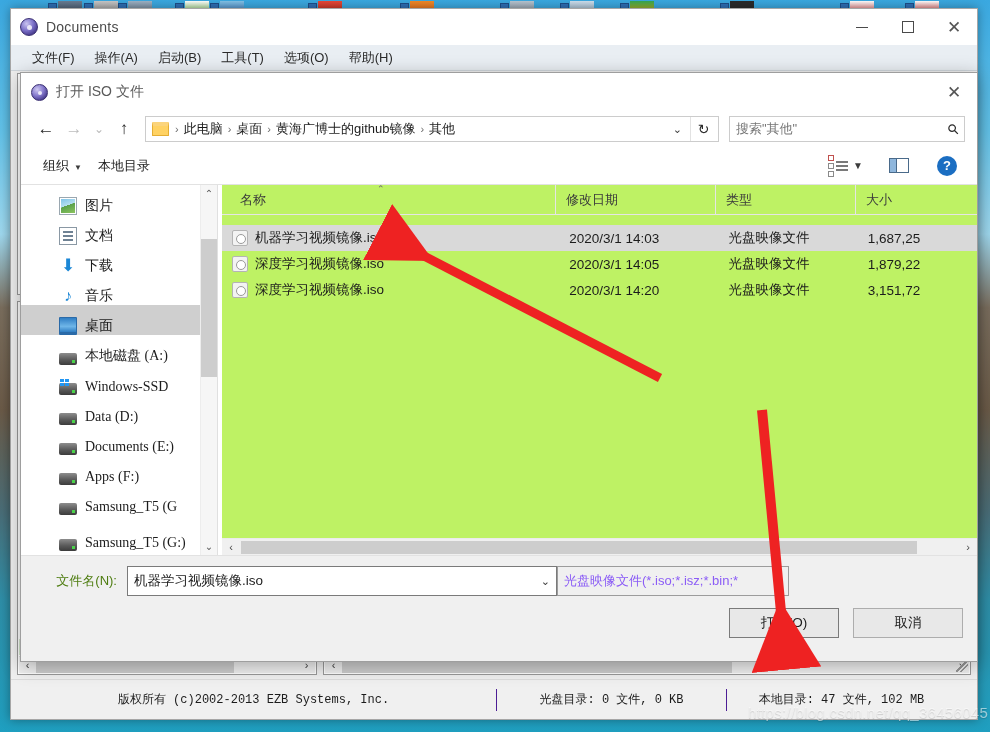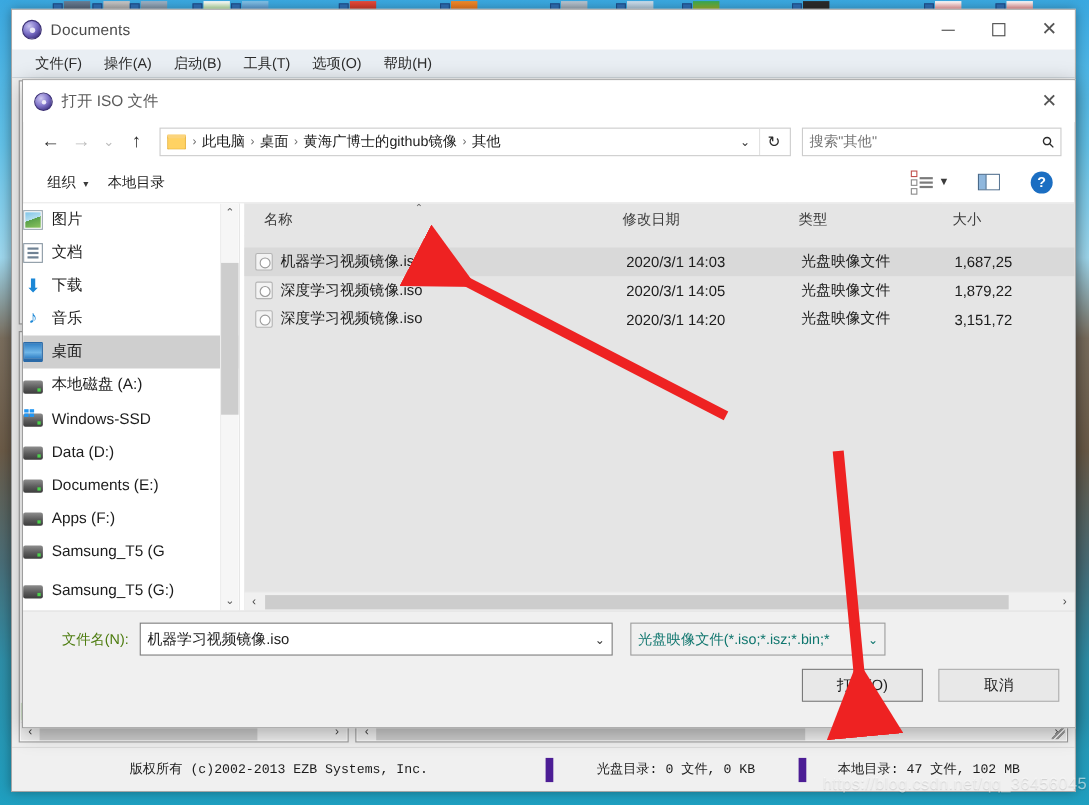--- a/index.html
+++ b/index.html
@@ -129,21 +129,21 @@
   
   #ultraiso-status {
     position: absolute; left: 0; right: 0; bottom: 0; height: 40px;
     background: #f0f0f0; display: flex; align-items: center;
     border-top: 1px solid #dcdcdc;
     font-family: "Liberation Mono", "DejaVu Sans Mono", monospace;
     font-size: 12px; color: #1c1c1c;
   }
   .status-cell {
     height: 22px; display: flex; align-items: center; justify-content: center;
-    border-left: 7px solid #4c1d95; padding: 0 10px;
+    border-left: 1px solid #4c1d95; padding: 0 10px;
   }
   .status-cell:first-child { border-left: none; }
   #status-copyright { width: 485px; }
   #status-disc { width: 230px; }
   #status-local { width: 230px; }
 
   
   #open-dialog {
     position: absolute; left: 20px; top: 72px;
     width: 958px; height: 590px;
@@ -242,22 +242,22 @@
 
   
   #dlg-main {
     position: absolute; left: 0; right: 0; top: 112px; bottom: 106px;
     display: flex;
   }
   #nav-pane {
     width: 196px; background: #ffffff; position: relative; overflow: hidden;
   }
   .nav-row {
-    height: 30px; display: flex; align-items: center; 
-    font-size: 14px; color: #1c1c1c; white-space: nowrap;
+    height: 30px; display: flex; align-items: flex-end; padding-left: 38px;
+    font-size: 14px; color: #1c1c1c; white-space: nowrap; font-family: Liberation Serif, serif;
   }
   .nav-row.selected { background: #cfcfcf; }
   .nav-ico { width: 18px; height: 18px; margin-right: 8px; flex: none; position: relative; }
 
   .ico-pictures { background: #ffffff; border: 1px solid #9aa7b0; }
   .ico-pictures::after {
     content: ""; position: absolute; left: 1px; top: 1px; right: 1px; bottom: 1px;
     background: linear-gradient(160deg, #7fc4e8 0%, #b6dff0 45%, #5aa04a 46%, #8bc45f 100%);
   }
   .ico-docs { background: #ffffff; border: 1px solid #8a98a4; }
@@ -297,21 +297,21 @@
   #nav-scroll .sb-arrow {
     height: 17px; display: flex; align-items: center; justify-content: center;
     font-size: 10px; color: #5a5a5a;
   }
   #nav-scroll .sb-thumb {
     position: absolute; left: 0; right: 0; top: 54px; height: 138px; background: #cdcdcd;
   }
 
   #splitter { width: 5px; background: #ffffff; border-left: 1px solid #e0e0e0; }
 
-  #list-pane { flex: 1; background: #e5e5e5; position: relative; overflow: hidden; }
+  #list-pane { flex: 1; background: #bef264; position: relative; overflow: hidden; }
   #list-header {
     display: flex; height: 30px; align-items: center;
     border-bottom: 1px solid #e5e5e5; font-size: 13px; color: #3b3b3b;
     position: relative;
   }
   .lh-cell {
     height: 30px; display: flex; align-items: center; padding-left: 10px;
     border-left: 1px solid #e5e5e5; position: relative;
   }
   .lh-cell:first-child { border-left: none; }
@@ -358,24 +358,24 @@
     display: flex; align-items: center; height: 34px; margin-top: 8px; padding: 0 14px;
   }
   #fn-label { font-size: 13px; color: #4d7c0f; width: 82px; text-align: right; margin-right: 10px; }
   #fn-input {
     width: 430px; height: 30px; background: #ffffff; border: 1px solid #7a7a7a;
     display: flex; align-items: center; padding: 0 6px;
     font-size: 13.5px; color: #1c1c1c;
   }
   #fn-caret { margin-left: auto; font-size: 11px; color: #3b3b3b; padding-left: 8px; }
   #filter-combo {
-    width: 232px; height: 30px; margin-left: 16px;
+    width: 232px; height: 30px; 
     background: #f0f0f0; border: 1px solid #9c9c9c;
     display: flex; align-items: center; padding: 0 6px;
-    font-size: 13px; color: #0f766e; overflow: hidden; white-space: nowrap; gap: 31px;
+    font-size: 13px; color: #8b5cf6; overflow: hidden; white-space: nowrap; gap: 31px;
   }
   #filter-combo .caret { margin-left: auto; font-size: 11px; padding-left: 4px; }
   #btn-row {
     display: flex; justify-content: flex-end; gap: 14px;
     padding: 0 14px; margin-top: 10px;
   }
   .dlg-btn {
     width: 110px; height: 30px; background: #e8e8e8; border: 1px solid #adadad;
     font-size: 13.5px; color: #1c1c1c;
     display: flex; align-items: center; justify-content: center;

